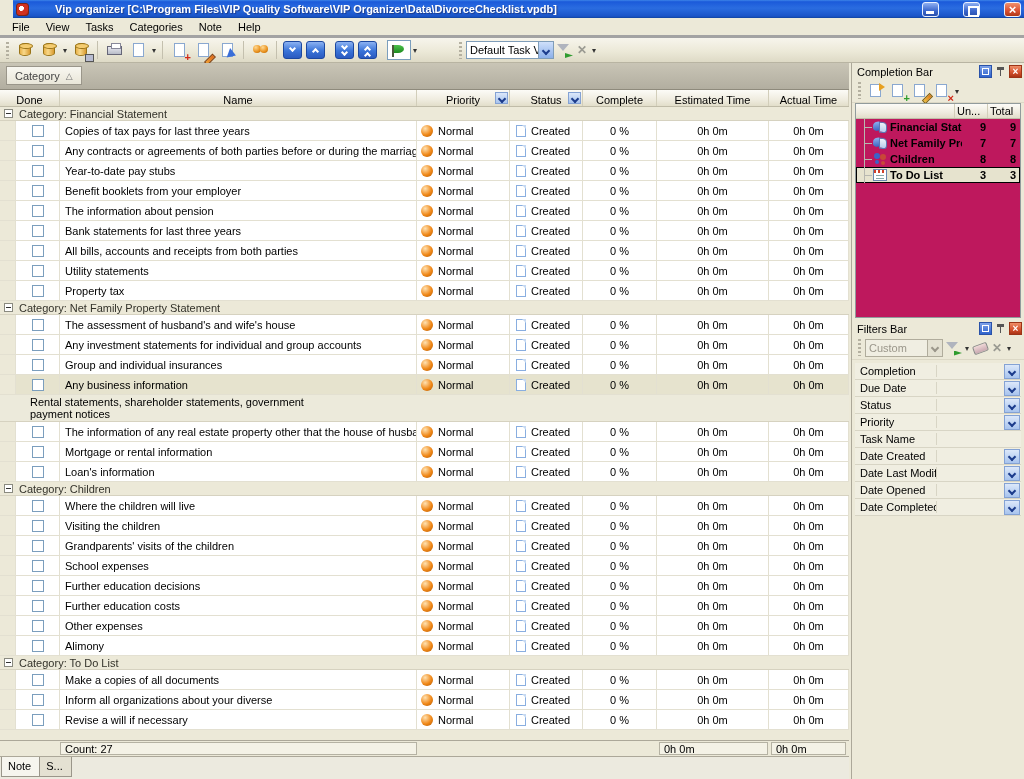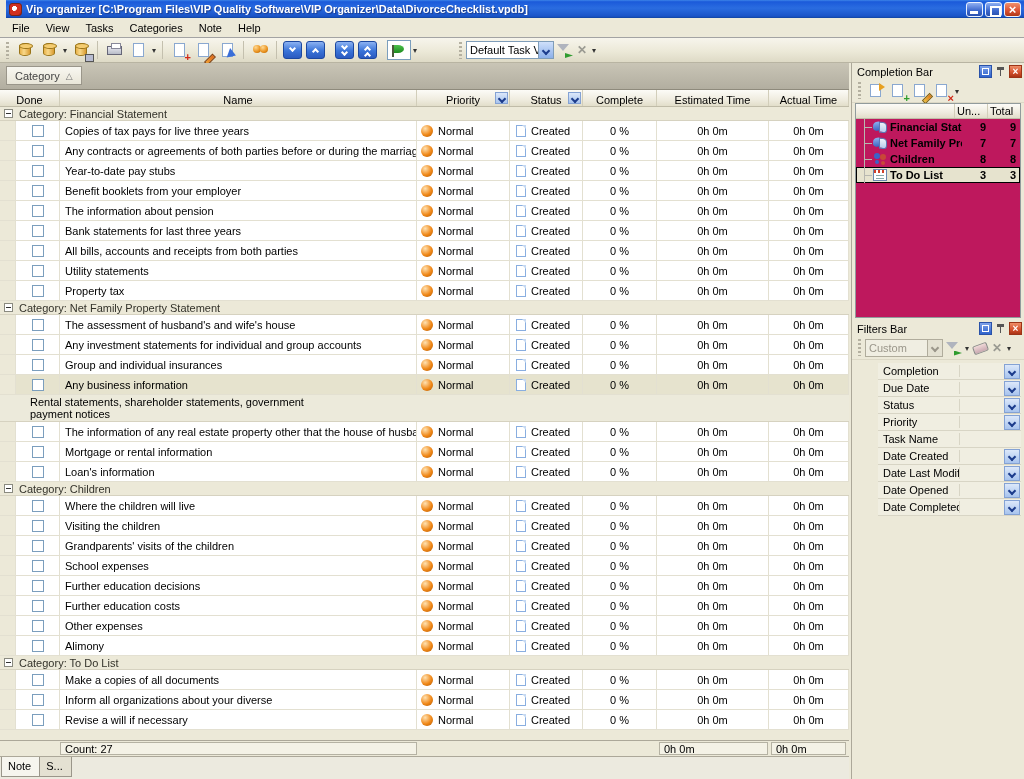--- a/index.html
+++ b/index.html
@@ -1,33 +1,33 @@
 <!DOCTYPE html>
 <html><head>
 <meta charset="utf-8">
 <style>
   html,body{margin:0;padding:0;background:#d4d0c8;}
   *{box-sizing:border-box;}
   #window{position:relative;width:1024px;height:779px;background:#ece9d8;font-family:"Liberation Sans",sans-serif;font-size:11px;color:#000;overflow:hidden;}
 
   
-  .titlebar{position:absolute;top:0;left:6px;right:0;height:18px;display:flex;align-items:center;
+  .titlebar{position:absolute;top:0;left:13px;right:0;height:18px;display:flex;align-items:center;
     background:linear-gradient(180deg,#3d84e8 0%,#1b5ada 10%,#2a6ce0 45%,#1a54c8 90%,#10439e 100%);
-    color:#fff;font-weight:bold;padding:0 3px;}
+    color:#fff;font-weight:bold;padding:0 3px;gap:22px;}
   .app-ico{width:13px;height:13px;margin-right:4px;position:relative;background:radial-gradient(circle at 40% 40%,#fff 0 25%,#d03020 26% 70%,#8c1a10 100%);border-radius:3px;border:1px solid #7a2418;flex:none;}
   .titletext{flex:1;white-space:nowrap;overflow:hidden;text-shadow:1px 1px 1px #1a3a8c;}
   .wb{width:17px;height:15px;margin-left:2px;border:1px solid #e8f0ff;border-radius:3px;position:relative;flex:none;
     background:linear-gradient(180deg,#8fb0f2,#3a66cc 60%,#2a50ac);}
   .wb-min::after{content:"";position:absolute;left:3px;bottom:2px;width:8px;height:3px;background:#fff;}
   .wb-restore::after{content:"";position:absolute;left:4px;top:3px;width:7px;height:7px;border:2px solid #fff;}
   .wb-close{background:linear-gradient(180deg,#f0916c,#dd5436 55%,#b03818);}
   .wb-close::after{content:"×";position:absolute;left:0;right:0;top:-1px;text-align:center;color:#fff;font:bold 13px/15px "Liberation Sans",sans-serif;}
 
   
-  .menubar{position:absolute;top:18px;left:0;right:0;height:20px;display:flex;align-items:center;background:#ece9d8;border-bottom:1px solid #a3a3a3;padding-left:4px;}
+  .menubar{position:absolute;top:18px;left:0;right:0;height:20px;display:flex;align-items:center;background:#ece9d8;border-bottom:3px solid #a3a3a3;padding-left:4px;}
   .menuitem{padding:3px 8px;}
 
   
   .toolbar{position:absolute;top:38px;left:0;right:0;height:25px;display:flex;align-items:center;background:linear-gradient(#f7f5ec,#ece9d8 55%,#dedac6);border-bottom:1px solid #b8b4a2;padding:0 2px;}
   .grip{width:3px;height:17px;margin:0 4px;background:repeating-linear-gradient(180deg,#b4b0a0 0 2px,transparent 2px 4px);flex:none;}
   .tsep{width:1px;height:18px;background:#c4c0ae;margin:0 4px;flex:none;}
   .tbi{width:22px;height:20px;position:relative;flex:none;margin:0 1px;}
   .caret{width:8px;height:20px;flex:none;color:#333;font-size:8px;line-height:22px;text-align:center;}
   .cyl{position:absolute;left:5px;top:3px;width:12px;height:13px;background:linear-gradient(90deg,#e8b24a,#f8d88a 40%,#d89a30);border:1px solid #9a7418;border-radius:6px/3px;}
   .cyl::after{content:"";position:absolute;left:-1px;top:-1px;width:12px;height:4px;border:1px solid #9a7418;border-radius:50%;background:#f4cc70;}
@@ -137,21 +137,21 @@
   .ic-notepad::after{content:"";position:absolute;left:2px;top:5px;right:2px;height:1px;background:#8aa;box-shadow:0 3px 0 #8aa;}
 
   .filtersec{position:absolute;top:257px;left:0;right:0;bottom:0;}
   .fcombo{width:78px;height:18px;background:#f0eee2;border:1px solid #b0ac9c;display:flex;align-items:center;color:#9a968a;}
   .fcombo .cv{flex:1;padding-left:3px;overflow:hidden;white-space:nowrap;}
   .fcombo .ca{width:15px;height:16px;background:#e4e1d2;border-left:1px solid #b0ac9c;position:relative;}
   .fcombo .ca::after{content:"";position:absolute;left:4px;top:5px;width:4px;height:4px;border-right:2px solid #9a968a;border-bottom:2px solid #9a968a;transform:rotate(45deg);}
   .eraser{width:18px;height:18px;position:relative;flex:none;}
   .eraser::before{content:"";position:absolute;left:2px;top:5px;width:13px;height:7px;background:linear-gradient(#f0d8d8,#c8a8b0);border:1px solid #888;border-radius:2px;transform:rotate(-20deg);}
   .filterrows{position:absolute;top:43px;left:3px;right:3px;}
-  .frow{height:17px;display:flex;align-items:center;background:#f0eee1;border-bottom:1px solid #d8d5c5;margin-left:23px;}
+  .frow{height:17px;display:flex;align-items:center;background:#f0eee1;border-bottom:1px solid #d8d5c5;}
   .frow .flabel{width:82px;padding-left:5px;border-right:1px solid #d8d5c5;white-space:nowrap;overflow:hidden;flex:none;}
   .frow .fval{flex:1;height:100%;display:flex;align-items:center;justify-content:flex-end;}
   .fdrop{width:16px;height:15px;margin-right:1px;background:linear-gradient(#dce8fa,#a8c4ee);border:1px solid #84a2d4;position:relative;}
   .fdrop::after{content:"";position:absolute;left:4px;top:4px;width:4px;height:4px;border-right:2px solid #1c3c8c;border-bottom:2px solid #1c3c8c;transform:rotate(45deg);}
 </style>
 </head>
 <body>
 
 <div id="window">
 
@@ -272,21 +272,21 @@
     <div class="gridbody">
         <div class="catrow">
           <span class="exp"></span>
           <span>Category: Financial Statement</span>
         </div>
         <div class="taskrow">
           <div class="c-indent"></div>
           <div class="c-done">
             <span class="cb"></span>
           </div>
-          <div class="cell c-name namecell">Copies of tax pays for live three years</div>
+          <div class="cell c-name namecell">Copies of tax pays for last three years</div>
           <div class="cell c-priority">
             <span class="ball"></span>
             <span>Normal</span>
           </div>
           <div class="cell c-status">
             <span class="pageico"></span>
             <span>Created</span>
           </div>
           <div class="cell c-complete ctr">0 %</div>
           <div class="cell c-est ctr">0h 0m</div>

